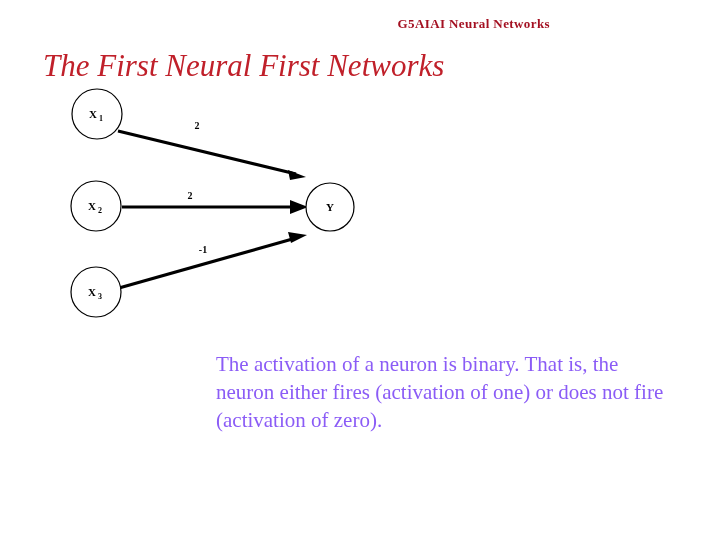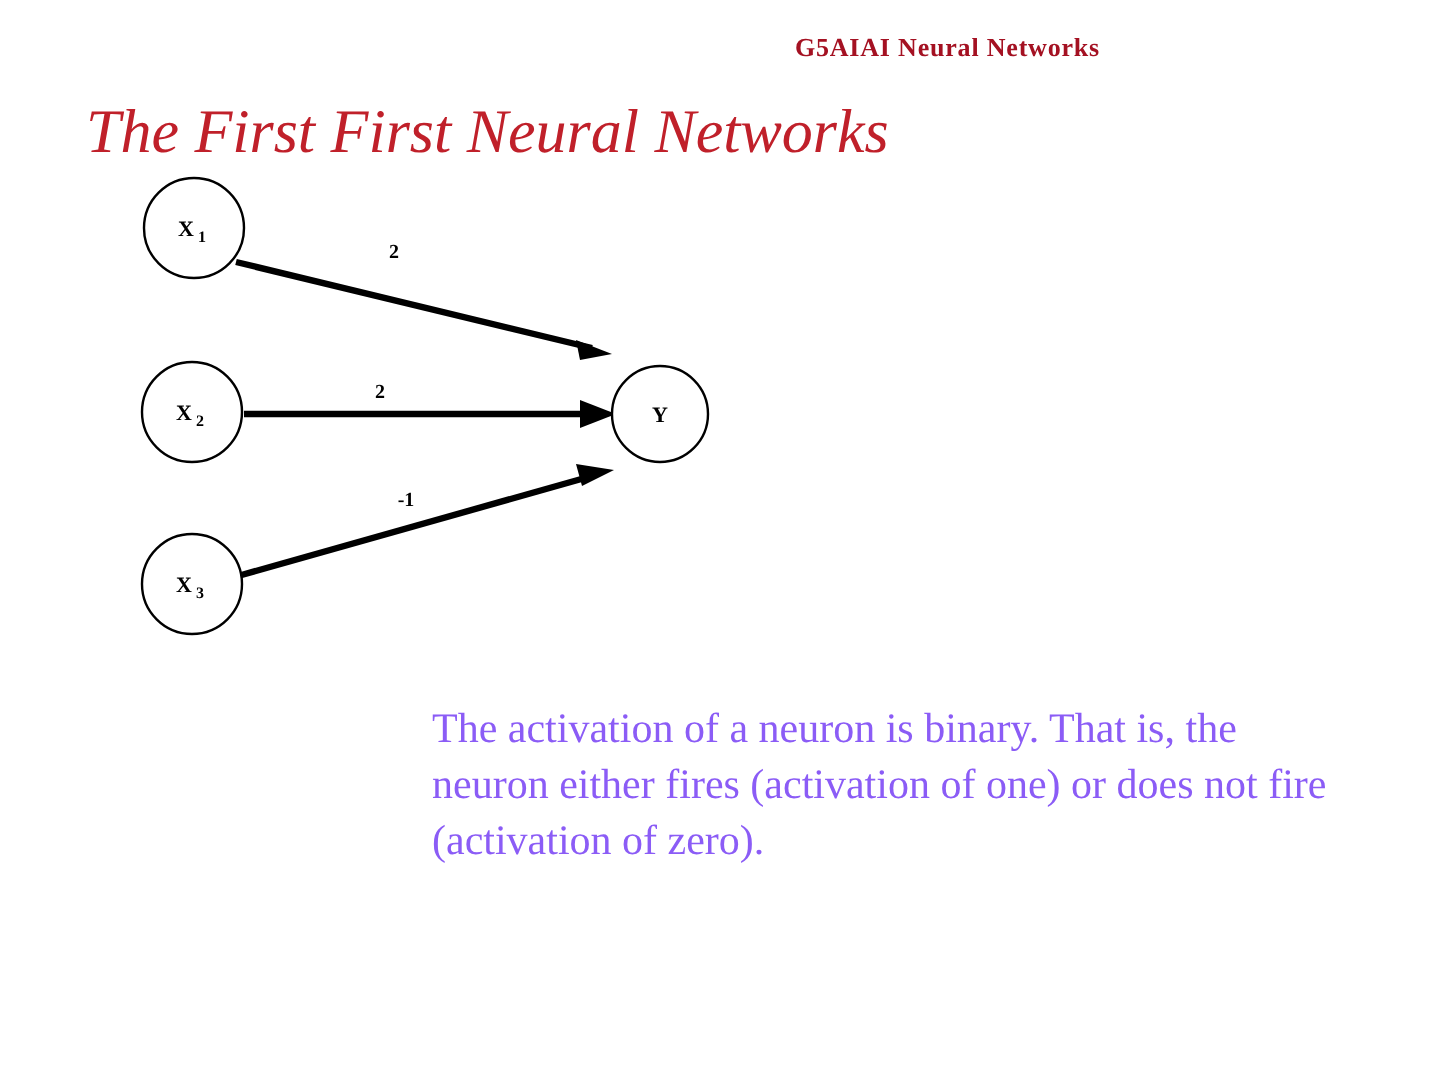--- a/index.html
+++ b/index.html
@@ -91,21 +91,21 @@
     fill: none;
   }
 </style>
 </head>
 <body>
 
 <div id="slide">
 
   <div class="header-line">G5AIAI  Neural Networks</div>
 
-  <div class="slide-title">The First First Neural Networks</div>
+  <div class="slide-title">The First Neural First Networks</div>
 
   <svg id="diagram" viewBox="0 0 720 540">
 
     <g>
       <line class="edge-line" x1="118" y1="131" x2="296" y2="174"></line>
       <polygon points="306,177 288,170 290,180" fill="#000000"></polygon>
       <text class="weight-label" x="197" y="129" text-anchor="middle">2</text>
     </g>
 
     <g>

